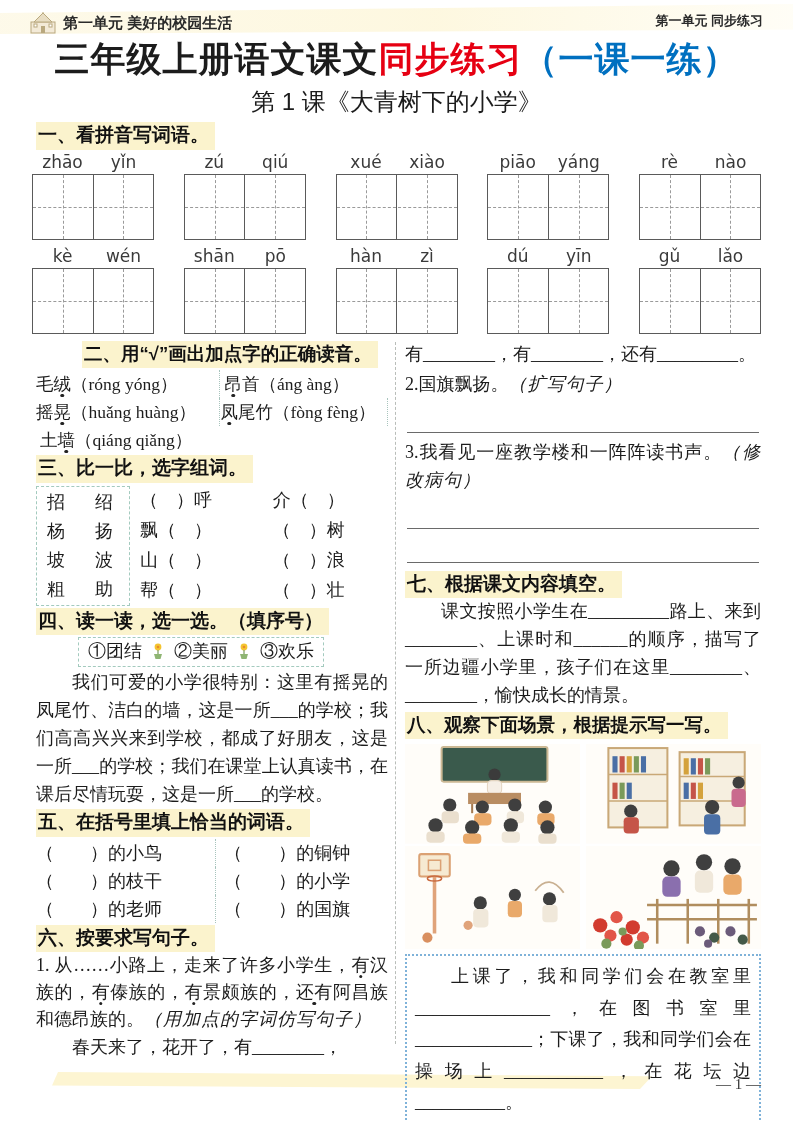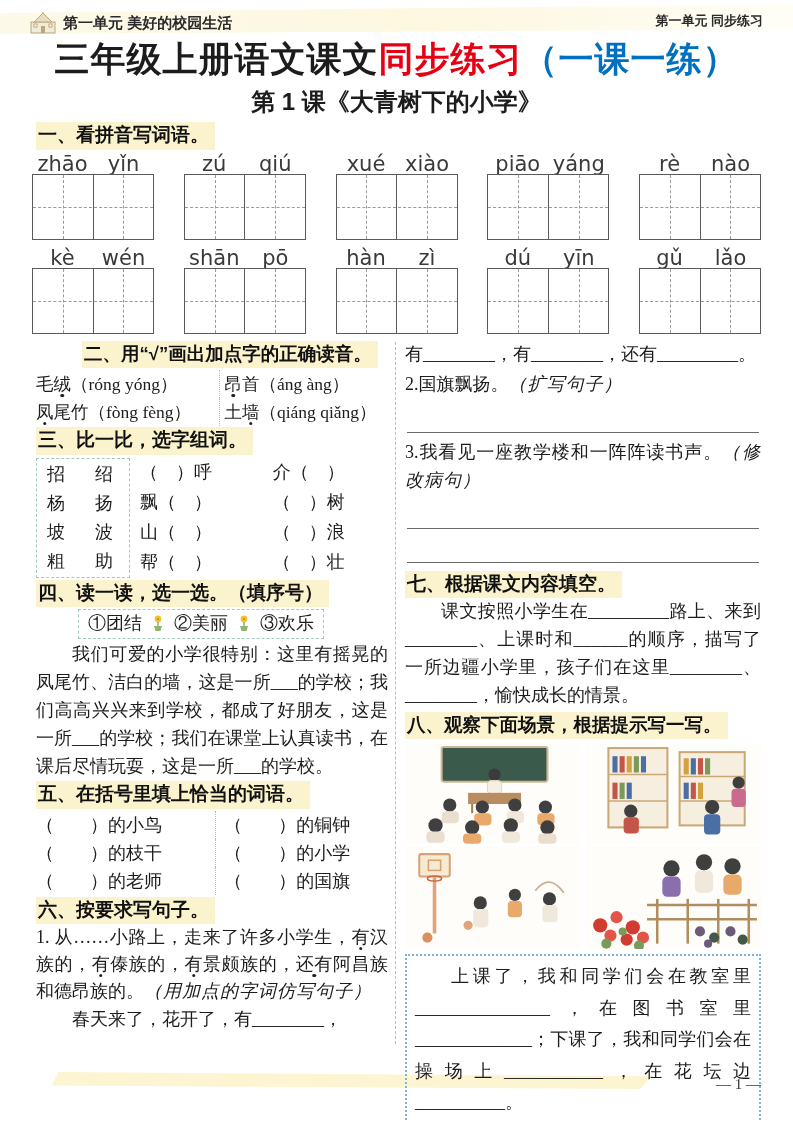--- a/index.html
+++ b/index.html
@@ -19,29 +19,29 @@
     position:absolute; left:52px; top:1072px; width:600px; height:17px;
     background:#fdf5d2; clip-path:polygon(1% 0,100% 25%,98% 100%,0 80%);
   }
   
   .hdr { position:absolute; top:12px; left:30px; right:30px; display:flex; justify-content:space-between; }
   .hdr-left { display:flex; align-items:center; gap:7px; font-family:"Liberation Sans",sans-serif; font-weight:bold; font-size:15px; color:#2a2a2a; }
   .hdr-right { font-family:"Liberation Sans",sans-serif; font-weight:bold; font-size:13px; color:#2a2a2a; }
   .title { position:absolute; top:36px; left:0; width:793px; text-align:center; font-family:"Liberation Sans",sans-serif; font-weight:bold; font-size:35px; letter-spacing:1px; }
   .title .red { color:#e60012;text-align:center; }
   .title .blue { color:#0070c0; }
-  .subtitle { position:absolute; top:86px; left:0; width:793px; text-align:center; font-family:"Liberation Sans",sans-serif; font-weight:bold; font-size:24px; }
+  .subtitle { position:absolute; top:86px; left:0; width:793px; text-align:center; font-family:"Liberation Sans",sans-serif; font-weight:normal; font-size:24px; }
   
   .h { font-family:"Liberation Sans",sans-serif; font-weight:bold; font-size:19px; color:#111;
        background:#fbf3cd; display:inline-block; padding:1px 6px 2px 2px; line-height:1.3; }
   
   .s1h { position:absolute; top:122px; left:36px; }
   .pinrow { position:absolute; left:32px; width:729px; display:flex; justify-content:space-between; }
   .pgroup { width:122px; }
-  .plabels { display:flex; height:22px; font-family:"DejaVu Sans",sans-serif; font-size:21px; color:#3a3a3a; }
+  .plabels { display:flex; height:22px; font-family:"DejaVu Sans",sans-serif; font-size:17px; color:#3a3a3a; }
   .plabels span { flex:1; text-align:center; }
   .tzg { display:flex; width:122px; height:66px; border:1.6px solid #5a5a5a; position:relative; background:#fff; }
   .tzg::after { content:""; position:absolute; left:0; right:0; top:50%; border-top:1px dashed #9a9a9a; }
   .tzg .cell { flex:1; position:relative; }
   .tzg .cell + .cell { border-left:1.4px solid #5a5a5a; }
   .tzg .cell::before { content:""; position:absolute; top:0; bottom:0; left:50%; border-left:1px dashed #9a9a9a; }
   
   .colsep { position:absolute; left:395px; top:342px; height:702px; border-left:1.5px dashed #b9bdb9; }
   .leftcol  { position:absolute; left:36px;  top:341px; width:352px; font-size:18px; line-height:1.5; }
   .rightcol { position:absolute; left:405px; top:341px; width:356px; font-size:18px; line-height:1.55; }
@@ -211,20 +211,21 @@
 </div>
 
 <div class="colsep"></div>
 
 <div class="leftcol">
 
   <span class="h" style="font-size:18.5px;margin-left:46px;">二、用“√”画出加点字的正确读音。</span>
   <div class="s2grid">
     <div class="c1"><span>毛</span><span class="du">绒</span><span>（róng yóng）</span></div>
     <div class="c2"><span class="du">昂</span><span>首（áng àng）</span></div>
+    <div class="c1"><span>摇</span><span class="du">晃</span><span>（huǎng huàng）</span></div>
     <div class="c1"><span class="du">凤</span><span>尾竹（fòng fèng）</span></div>
     <div class="c2"><span>土</span><span class="du">墙</span><span>（qiáng qiǎng）</span></div>
   </div>
 
   <span class="h">三、比一比，选字组词。</span>
   <div class="s3wrap">
     <div class="pairbox">
       <div>招　绍</div>
       <div>杨　扬</div>
       <div>坡　波</div>

